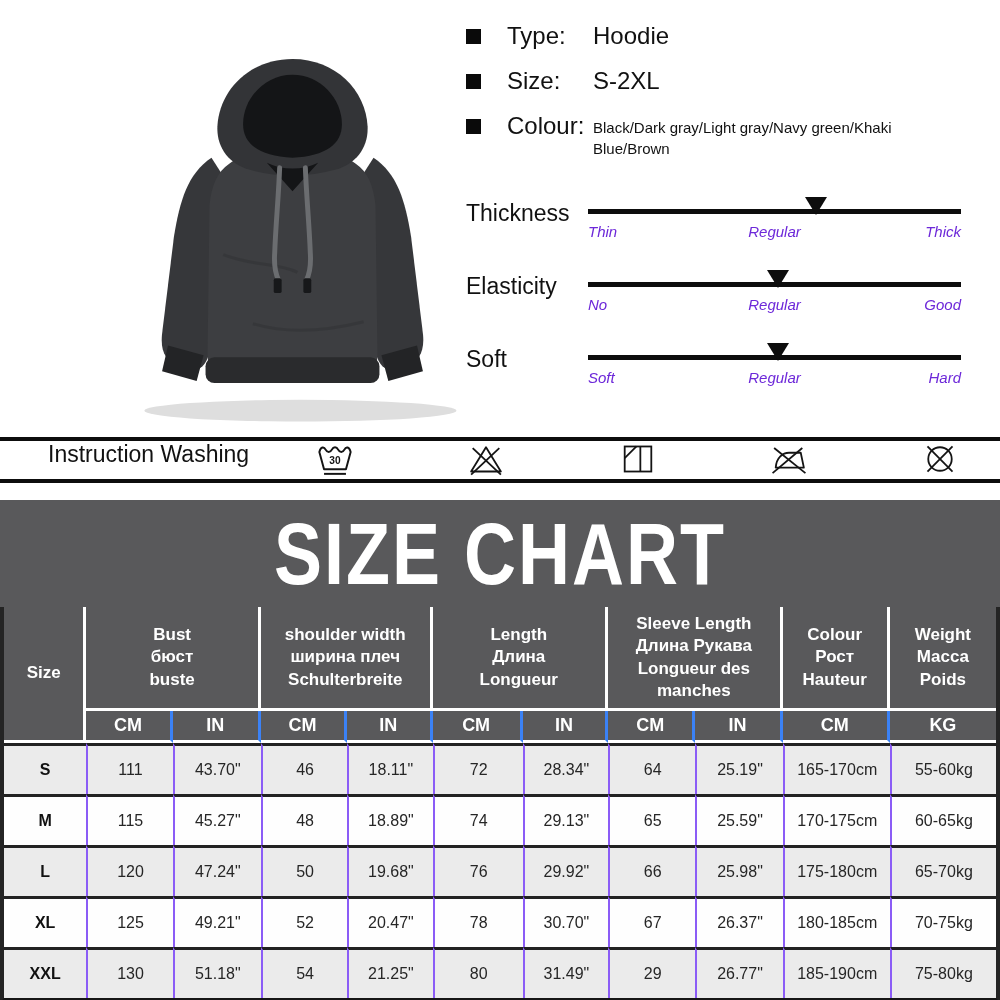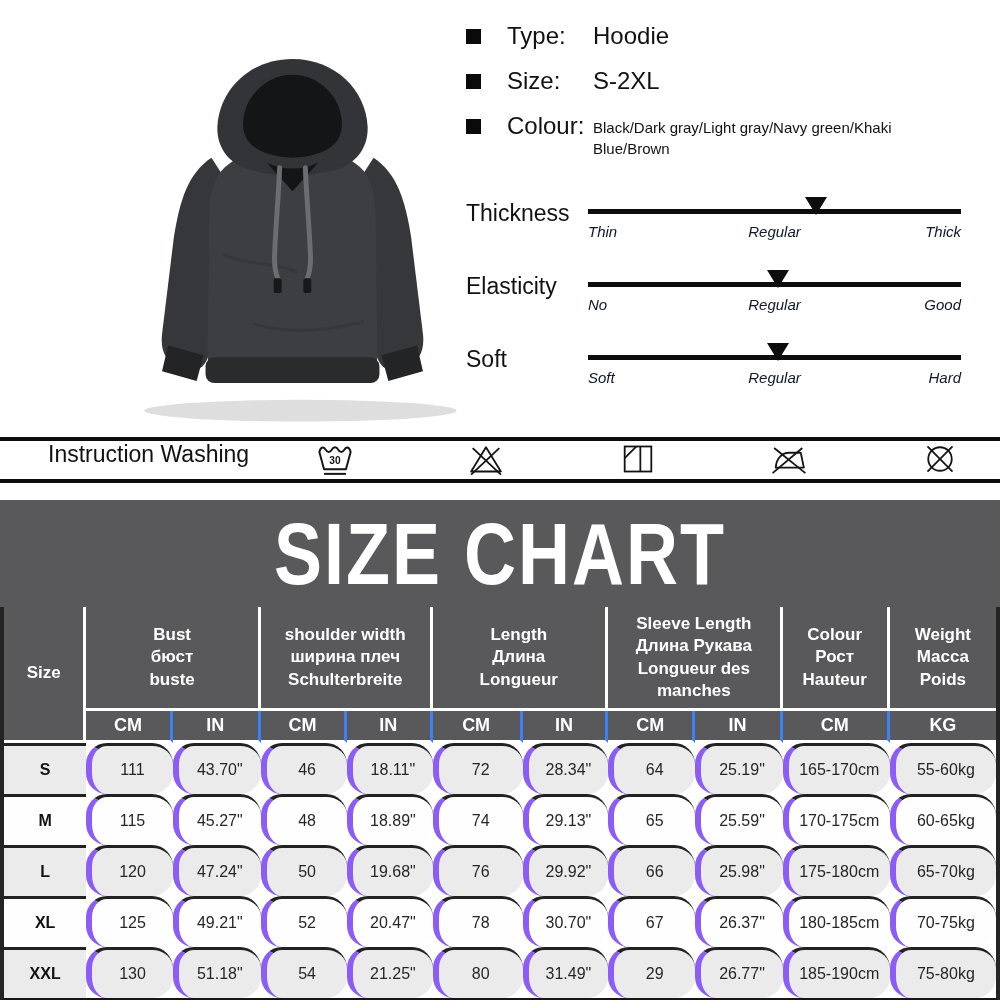--- a/index.html
+++ b/index.html
@@ -21,21 +21,21 @@
 
   .sliders { margin-top:38px; }
   .slider { display:flex; margin-bottom:30px; }
   .slider-name { width:122px; font-size:23px; color:#111; padding-top:3px; flex:none; }
   .slider-track { flex:1; position:relative; padding-top:12px; margin-right:10px; }
   .track-line { height:5px; background:#0d0d0d; }
   .marker { position:absolute; top:0; width:0; height:0; transform:translateX(-50%);
             border-left:11px solid transparent; border-right:11px solid transparent;
             border-top:18px solid #0d0d0d; }
   .track-labels { position:relative; display:flex; justify-content:space-between;
-                  margin-top:9px; font-style:italic; font-size:15px; color:#0f172a; }
+                  margin-top:9px; font-style:italic; font-size:15px; color:#6d28d9; }
   .track-labels .mid { position:absolute; left:50%; transform:translateX(-50%); }
 
   
   .washing-row { display:flex; align-items:flex-start; height:46px; width:1000px;
                  border-top:4px solid #0d0d0d; border-bottom:4px solid #0d0d0d; }
   .washing-label { font-size:23px; color:#111; margin-left:48px; flex:none; white-space:nowrap; }
   .wash-icons { flex:1; display:flex; justify-content:space-between; align-items:center;
                 margin-left:62px; margin-right:36px; }
   .wash-icon svg { display:block; height:36px; width:48px; }
 
@@ -52,21 +52,21 @@
   .size-table thead th { background:#59595b; color:#fff; font-weight:bold; vertical-align:middle; }
   .size-table thead tr.group-row th { font-size:17px; line-height:1.3; white-space:pre-line;
                                       height:104px; padding:6px 2px;
                                       border-right:3px solid #fff; border-bottom:3px solid #fff; }
   .size-table thead tr.group-row th:last-child { border-right:none; }
   .size-table thead tr.units-row th { font-size:18px; padding:4px 2px; height:28px;
                                       border-right:3px solid #3b82f6; border-bottom:3px solid #fff; }
   .size-table thead tr.units-row th:last-child { border-right:none; }
   .size-table tbody td { text-align:center; font-size:16px; color:#262626; padding:0 2px;
                          height:51px; border-top:3px solid #222; }
-  .size-table tbody td + td { border-left:6px solid #8b5cf6;border-radius:21px; }
+  .size-table tbody td + td { border-left:2px solid #8b5cf6; }
   .size-table tbody tr:nth-child(odd) { background:#ebebeb; }
   .size-table tbody tr:nth-child(even) { background:#fefefe; }
   .size-table tbody td.size-cell { font-weight:bold; color:#111; }
 </style>
 </head>
 <body>
 
 <div class="page">
 
   <div class="top-section">

